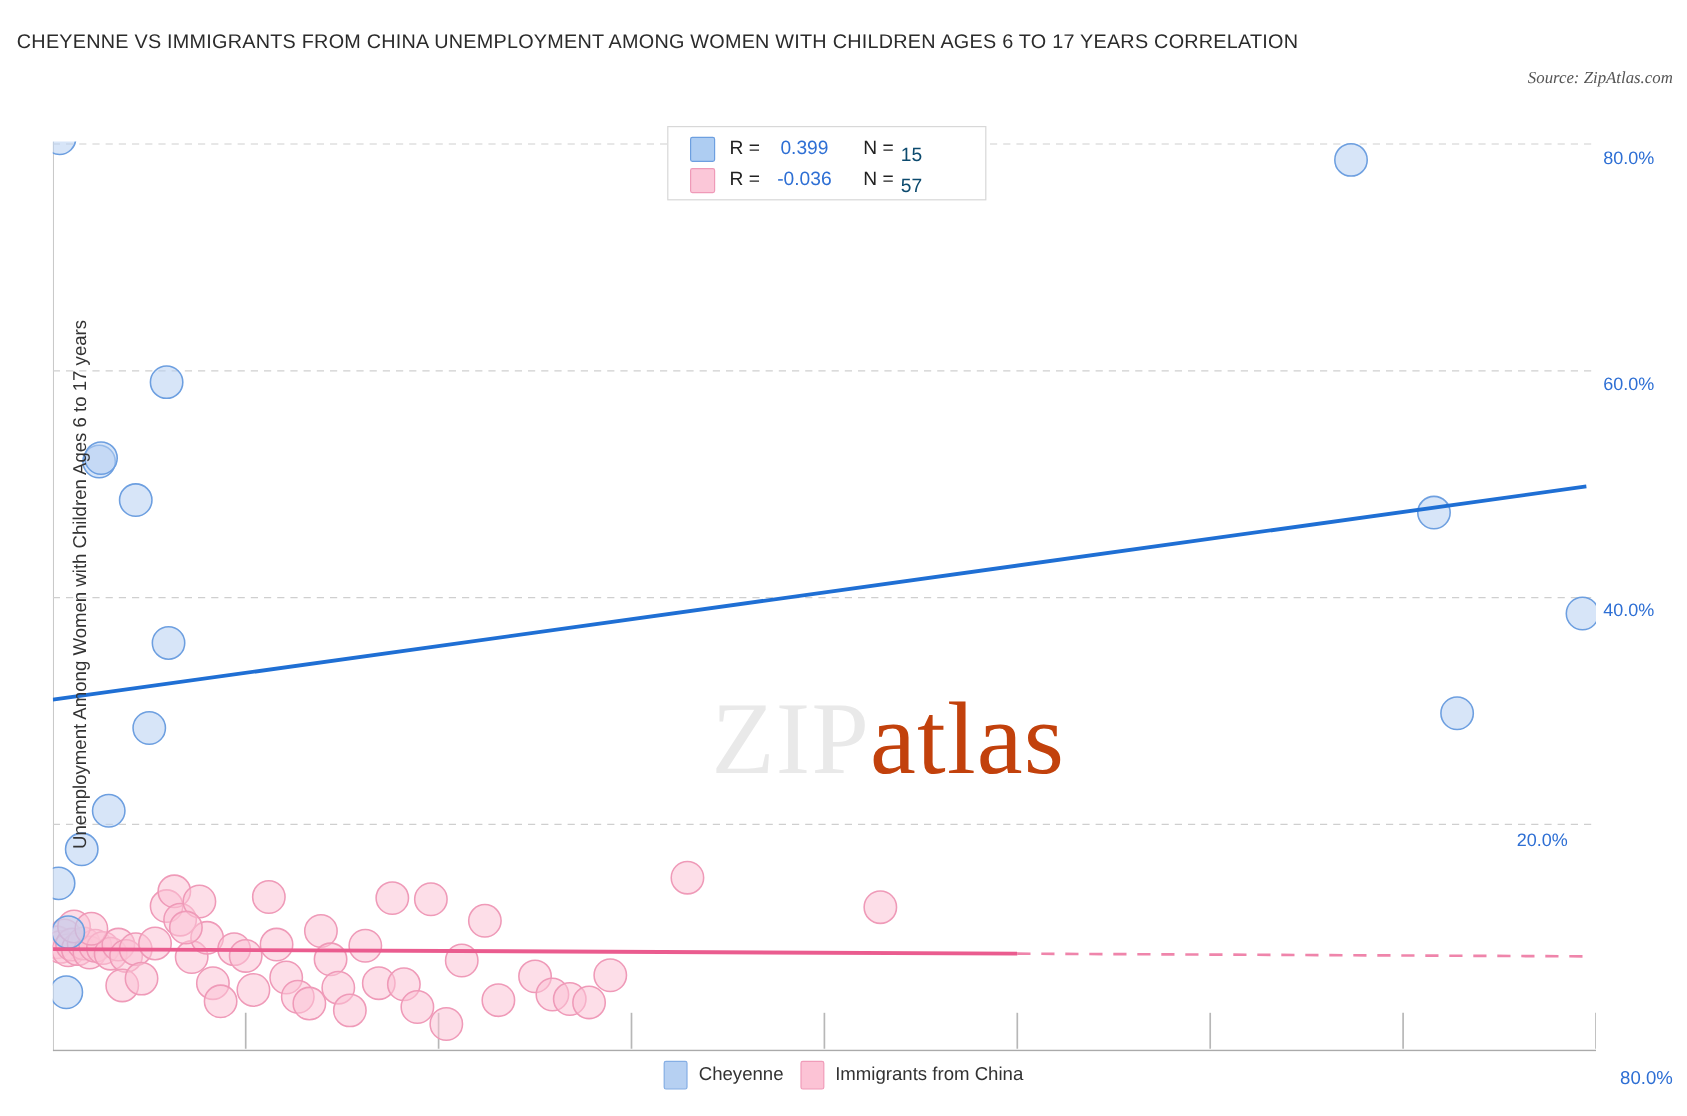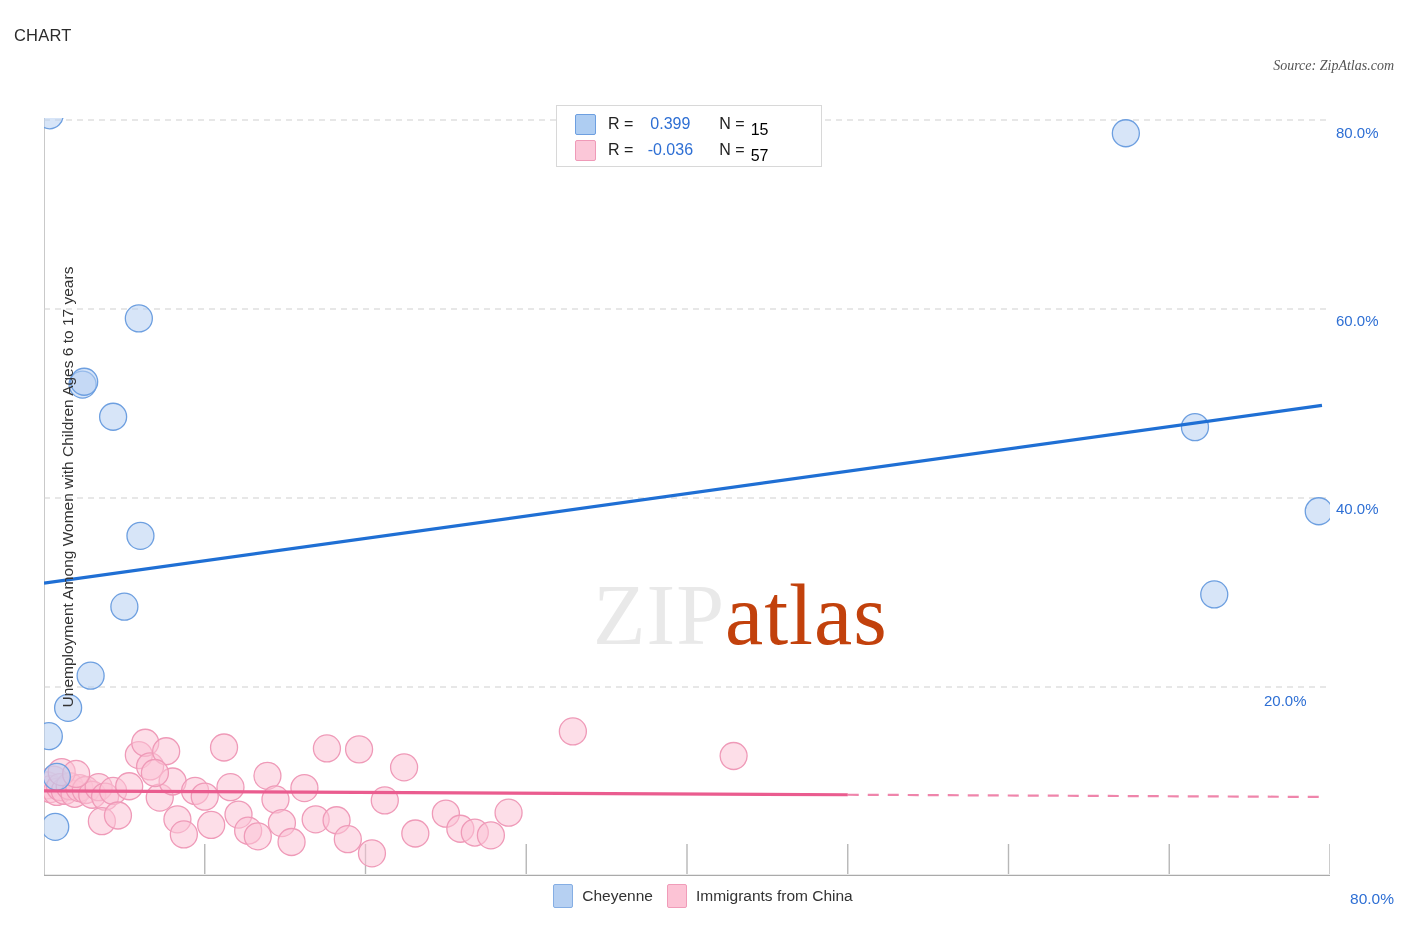--- a/index.html
+++ b/index.html
@@ -79,36 +79,36 @@
     font-size:16px;color:#222;
   }
   .swatch{
     width:19px;height:19px;border-radius:2px;margin-right:12px;
   }
   .sw-blue{background:#aecdf2;border:1px solid #6d9fe0;}
   .sw-pink{background:#fbc7d8;border:1px solid #ef9ab8;}
   .rlabel{color:#222;}
   .rval{color:#2e6fd4;margin-left:6px;display:inline-block;min-width:62px;text-align:center;}
   .nlabel{color:#222;margin-left:18px;}
-  .nval{color:#000000;margin-left:6px;margin-top:12px;}
+  .nval{color:#0c4a6e;margin-left:6px;margin-top:12px;}
   #bottom-legend{
     position:absolute;left:0;top:884px;width:1406px;
     display:flex;justify-content:center;align-items:center;gap:14px;
     font-size:15.5px;color:#333;
   }
   .bl-item{display:flex;align-items:center;gap:9px;justify-content:space-between;}
   .bl-sw{width:18px;height:22px;border-radius:2px;}
   .bl-blue{background:#b6d0f2;border:1px solid #85aee4;}
   .bl-pink{background:#fcc3d5;border:1px solid #f09cb9;}
 </style>
 </head>
 <body>
 
 <div id="title-block">
-  <div class="title-line">CHART</div>
+  <div class="title-line">CHEYENNE VS IMMIGRANTS FROM CHINA UNEMPLOYMENT AMONG WOMEN WITH CHILDREN AGES 6 TO 17 YEARS CORRELATION</div>
 </div>
 <div id="source">Source: ZipAtlas.com</div>
 
 <div id="plot">
   <svg id="chart-svg" width="1286" height="758">
       <line x1="0.5" y1="0" x2="0.5" y2="758" stroke="#c9c9c9" stroke-width="1"></line>
       <line x1="0" y1="569" x2="1286" y2="569" stroke="#cfcfcf" stroke-width="1" stroke-dasharray="6 5"></line>
       <line x1="0" y1="380" x2="1286" y2="380" stroke="#cfcfcf" stroke-width="1" stroke-dasharray="6 5"></line>
       <line x1="0" y1="191" x2="1286" y2="191" stroke="#cfcfcf" stroke-width="1" stroke-dasharray="6 5"></line>
       <line x1="0" y1="2" x2="1286" y2="2" stroke="#cfcfcf" stroke-width="1" stroke-dasharray="6 5"></line>

